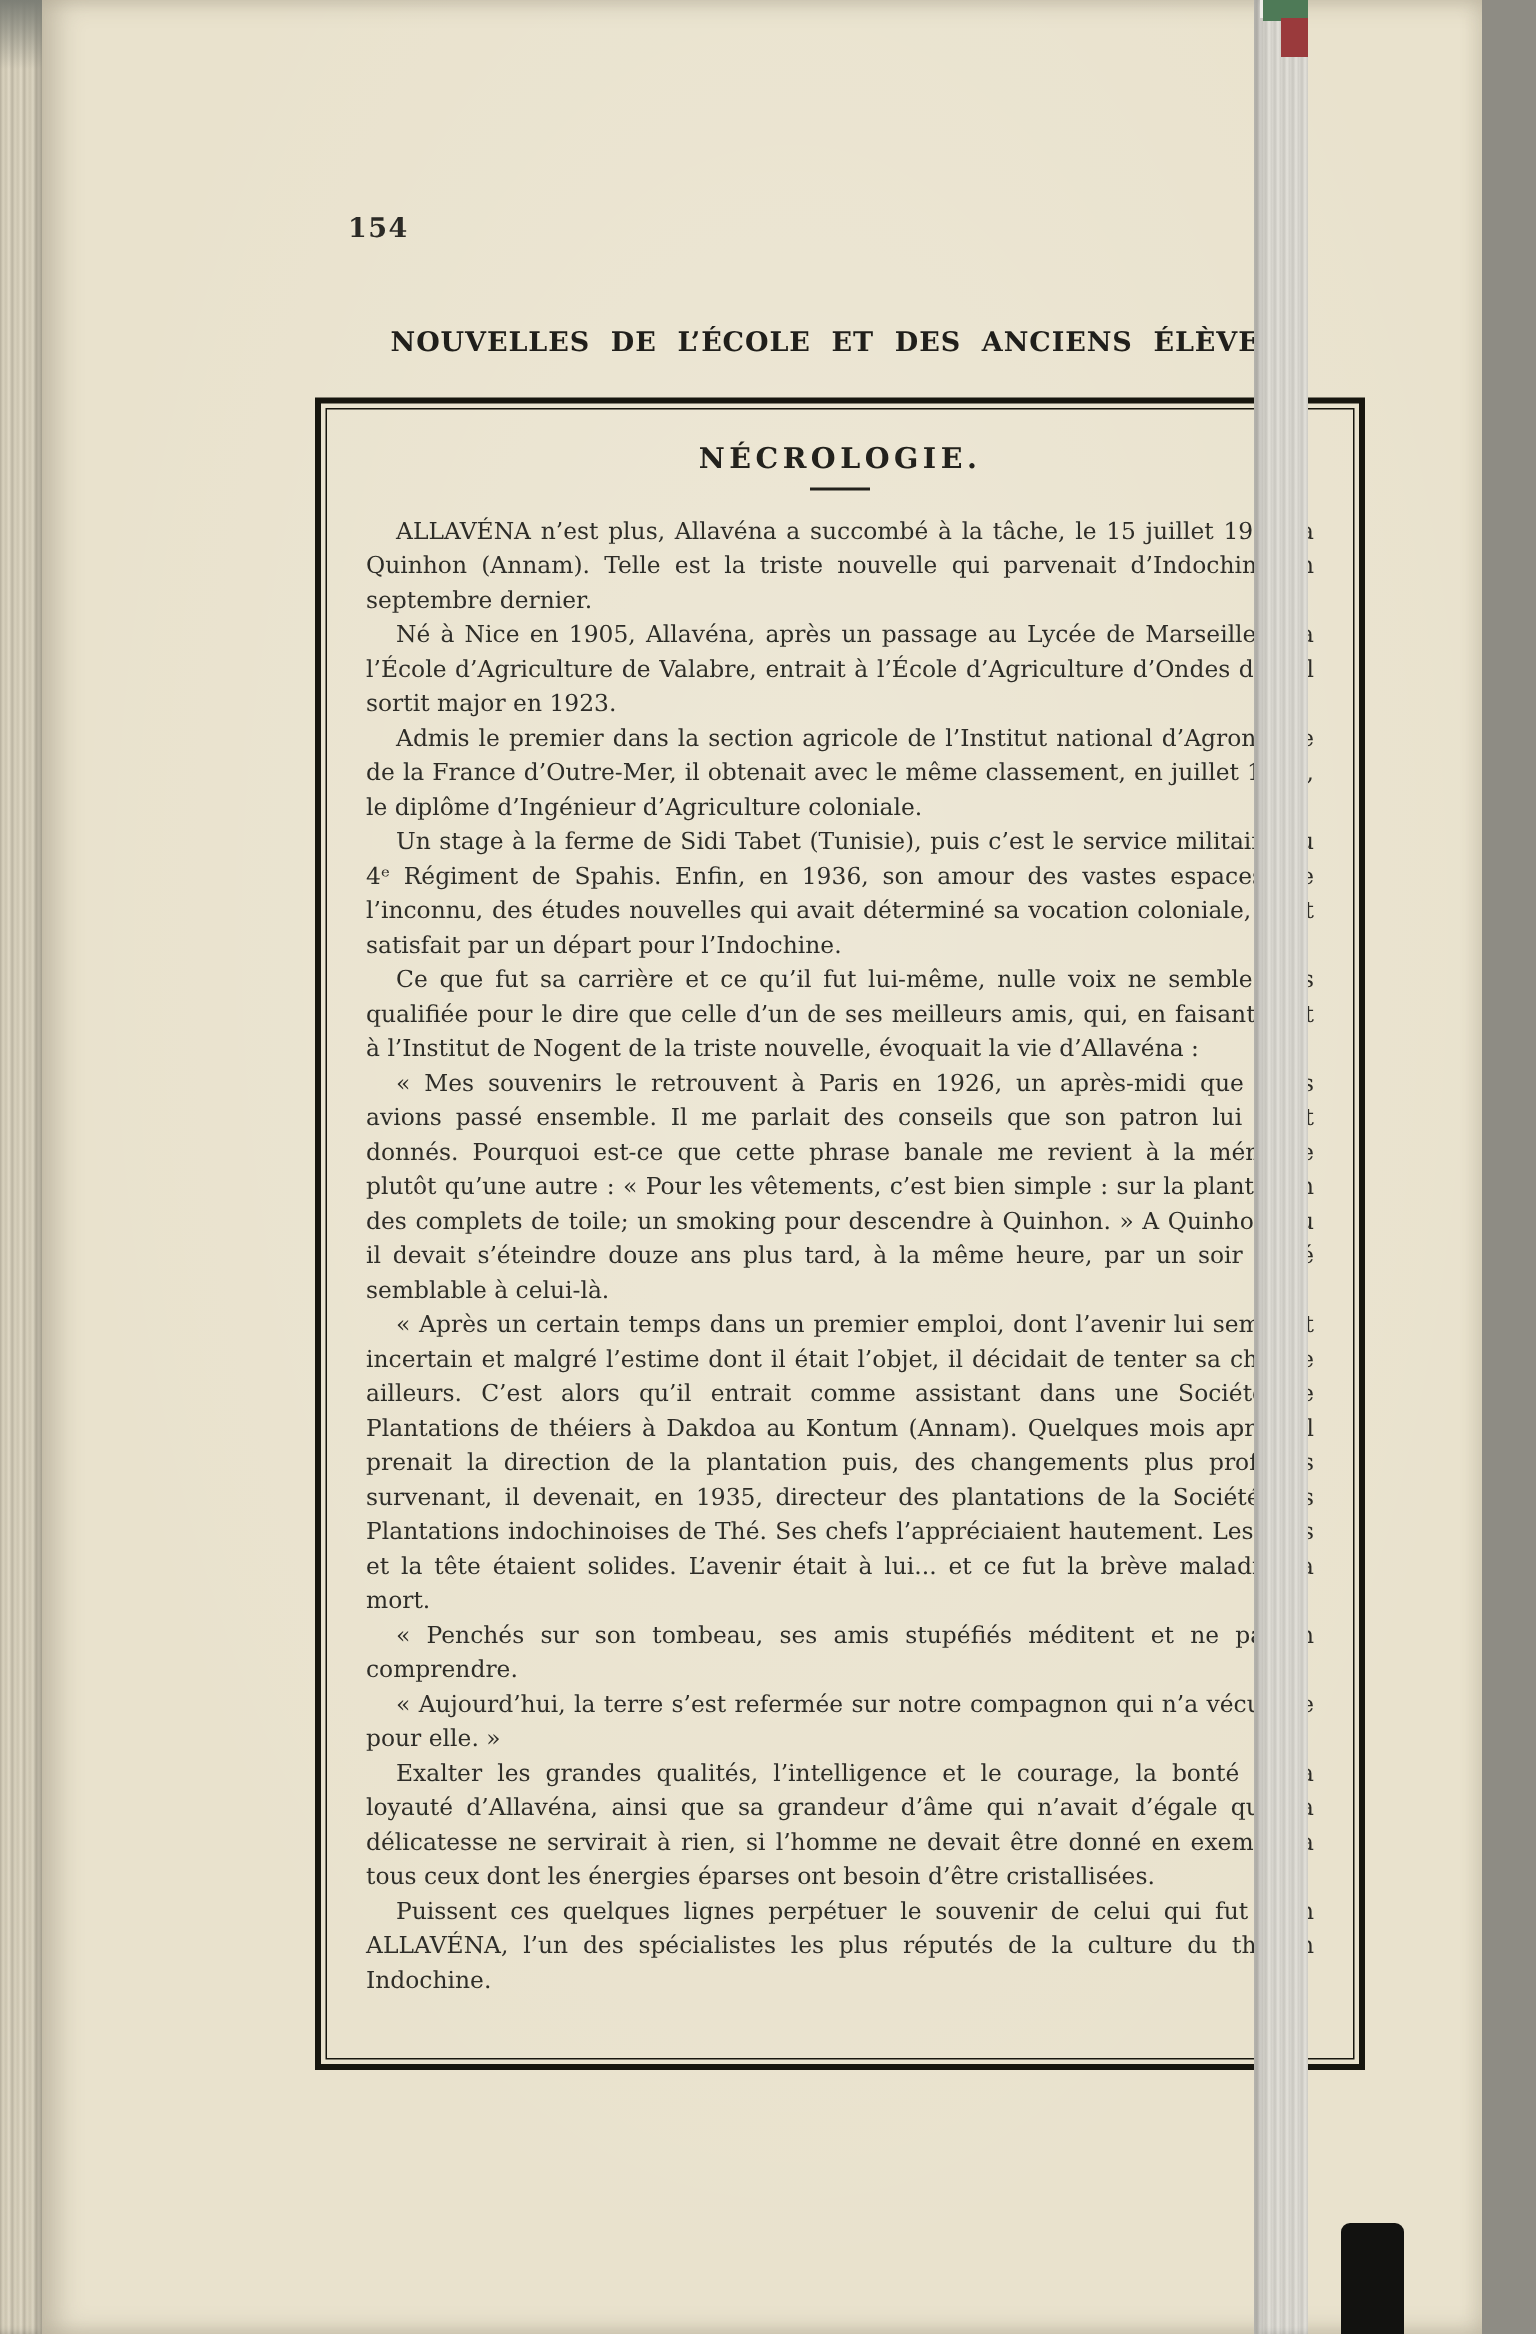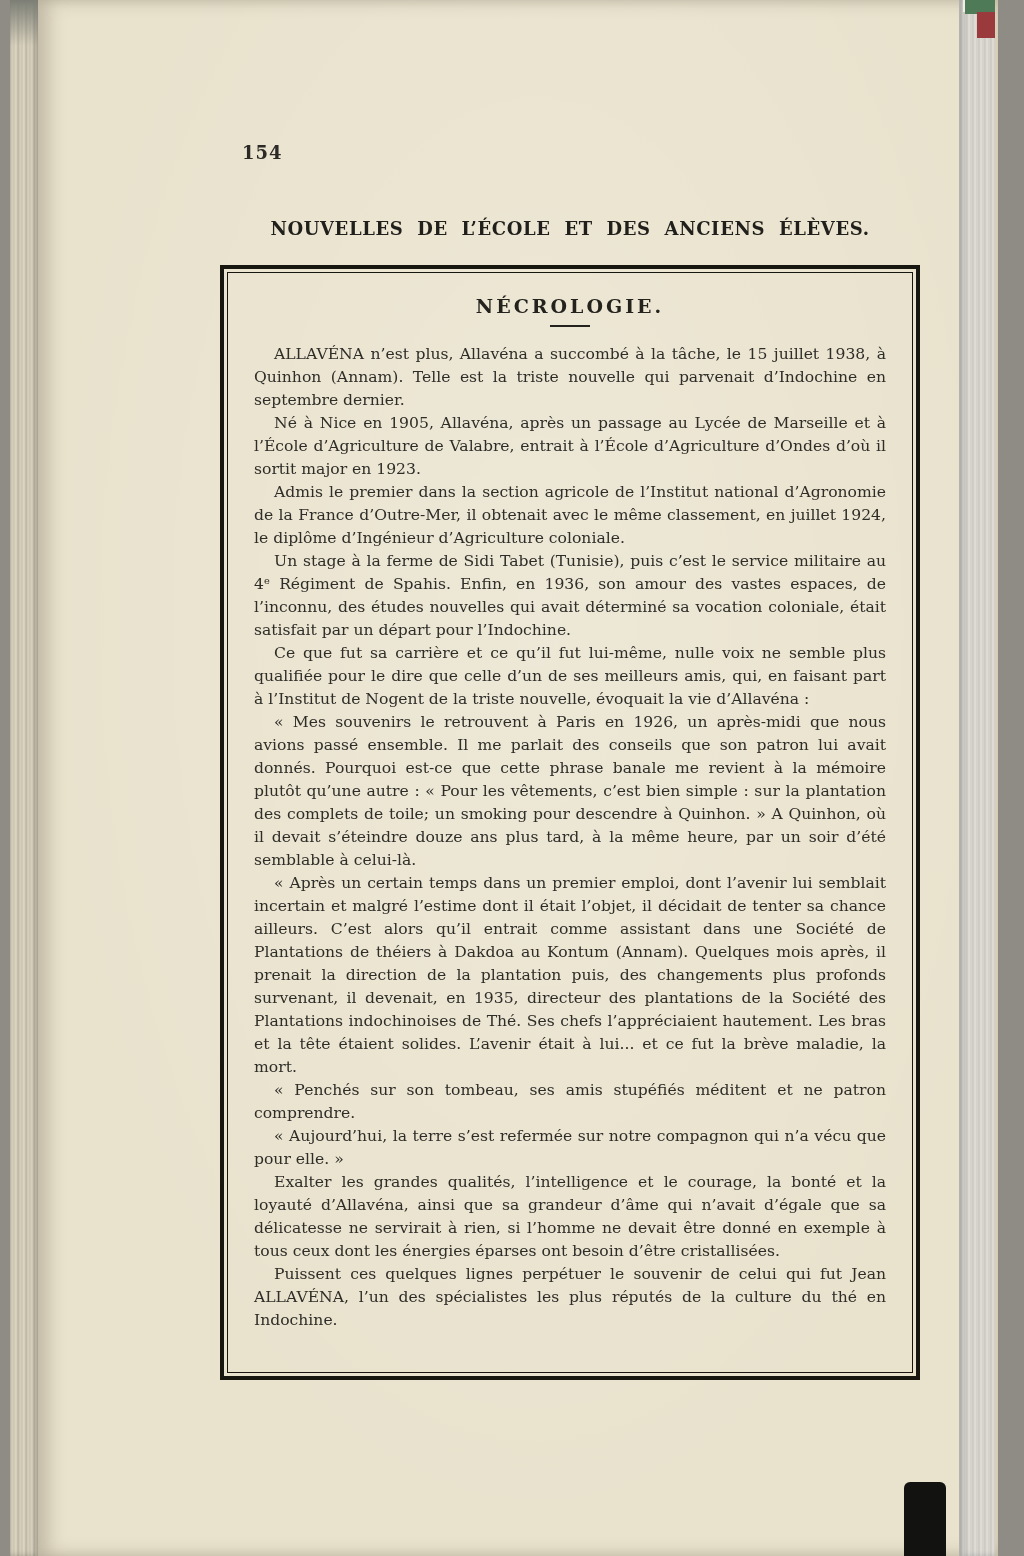--- a/index.html
+++ b/index.html
@@ -2,21 +2,21 @@
 <html><head>
 <meta charset="utf-8">
 <style>
   html, body {
     margin: 0; padding: 0;
     width: 1024px; height: 1556px;
     overflow: hidden;
     background: #8e8c84;
     font-family: "DejaVu Serif", "Liberation Serif", serif;
   }
-  .scene { position: relative; width: 985px; height: 1556px; margin-left: 10px; }
+  .scene { position: relative; width: 872px; height: 1556px; }
 
   
   .edge-left {
     position: absolute; left: 0; top: 0; width: 30px; height: 1556px;
     background: repeating-linear-gradient(90deg,
       #b9b2a0 0px, #d8d1bd 2px, #cbc4b0 4px, #e0d9c6 6px, #bdb6a3 8px);
     box-shadow: inset -4px 0 6px rgba(0,0,0,.25);
   }
   .edge-left-top {
     position: absolute; left: 0; top: 0; width: 30px; height: 46px;

